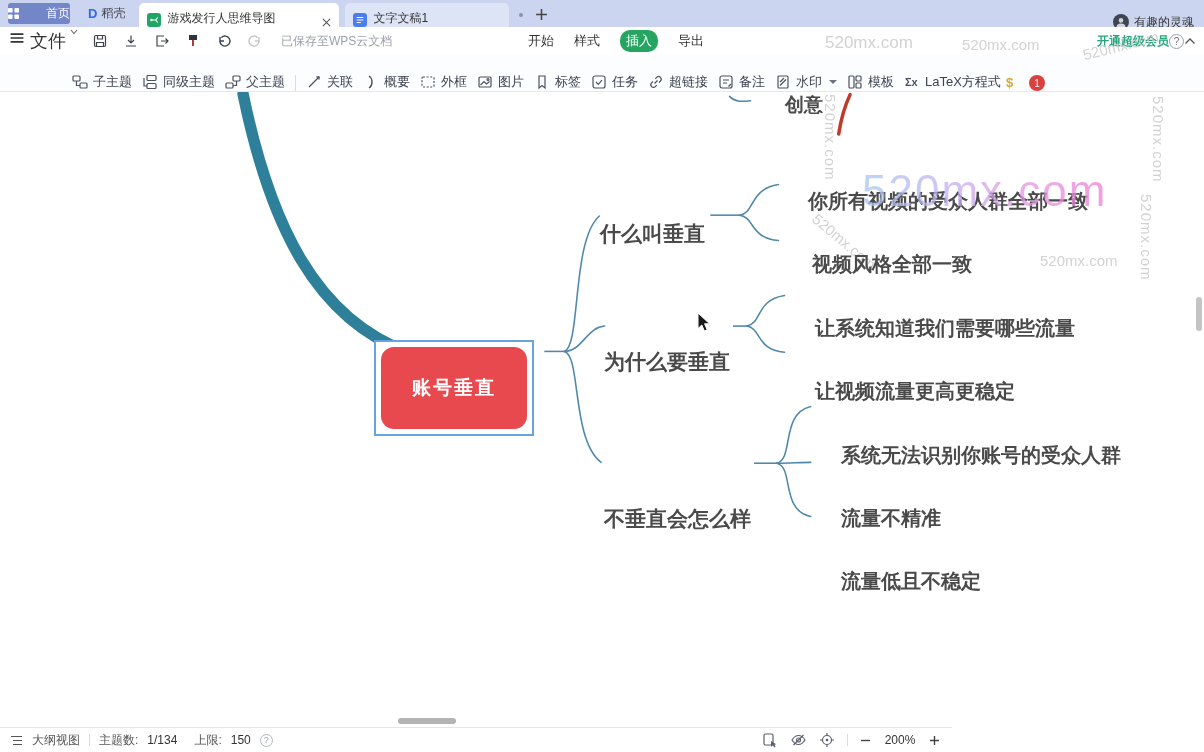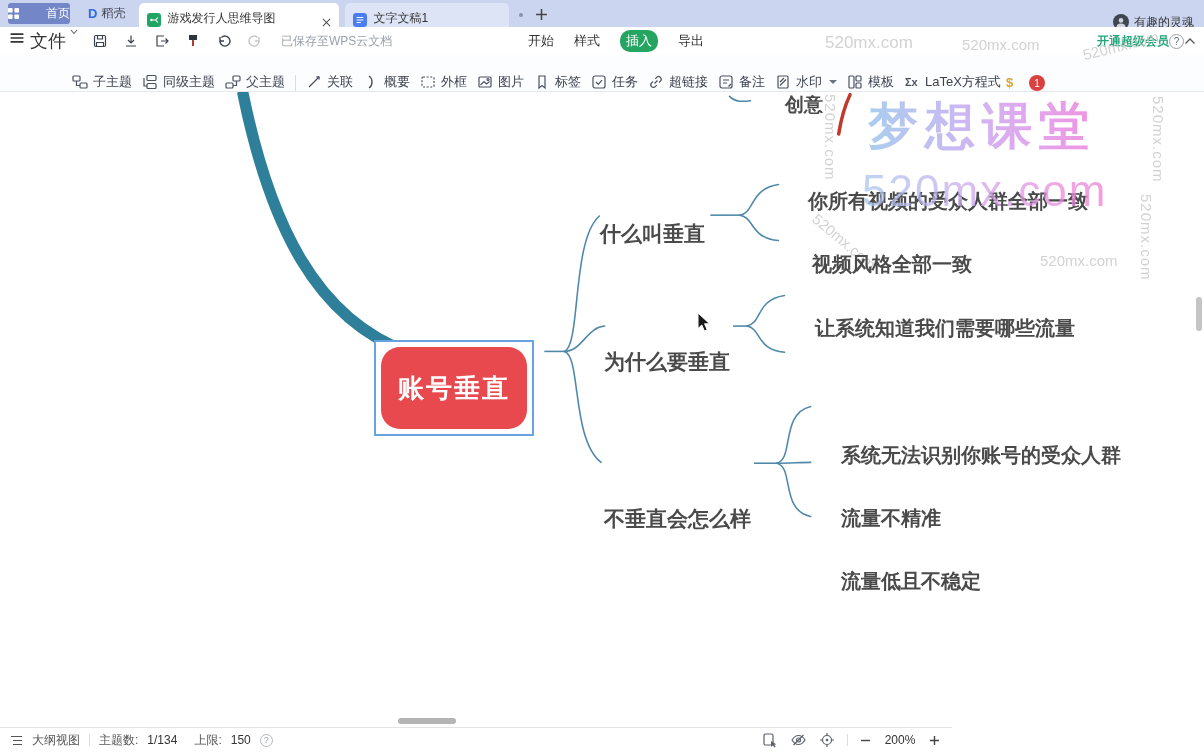--- a/index.html
+++ b/index.html
@@ -45,21 +45,21 @@
   .red-badge{width:16px;height:16px;border-radius:50%;background:#db4040;color:#fff;font-size:10px;display:flex;align-items:center;justify-content:center;margin-left:6px}
 
   
   .canvas{position:absolute;left:0;top:92px;width:1204px;height:635px;background:#fff;overflow:hidden}
   .canvas svg.lines{position:absolute;left:0;top:0;z-index:3;pointer-events:none}
   .lbl{position:absolute;color:#4a4a4a;font-weight:600;white-space:nowrap;z-index:4}
   .lbl.branch{font-size:21px}
   .lbl.child{font-size:20px}
   .lbl.clipped{font-size:19px}
   .node-frame{position:absolute;left:374px;top:248px;width:160px;height:96px;border:2px solid #66a3e0;background:#fff;z-index:4;display:flex;align-items:center;justify-content:center}
-  .node-red{width:146px;height:82px;background:#e7494f;border-radius:19px;display:flex;align-items:center;justify-content:center;color:#fff;font-size:26px;font-weight:700;letter-spacing:2px}
+  .node-red{width:146px;height:82px;background:#e7494f;border-radius:13px;display:flex;align-items:center;justify-content:center;color:#fff;font-size:19px;font-weight:700;letter-spacing:2px}
   .wm{position:absolute;color:#cbcbcb;opacity:.85;white-space:nowrap;z-index:2;pointer-events:none}
   .wm.vert{writing-mode:vertical-rl;letter-spacing:1px}
   .wm-big{position:absolute;left:862px;top:74px;font-size:44px;letter-spacing:2px;white-space:nowrap;z-index:5;opacity:.75;
     background:linear-gradient(90deg,#a8c8ee,#c3b0f0 35%,#e09ae6 62%,#ef7ed2);-webkit-background-clip:text;background-clip:text;color:transparent;pointer-events:none}
   .brand{position:absolute;left:868px;top:1px;font-size:50px;font-weight:700;letter-spacing:7px;white-space:nowrap;z-index:5;opacity:.85;
     background:linear-gradient(90deg,#9cc6ec,#bfaef0 38%,#da9aec 68%,#ee82dc);-webkit-background-clip:text;background-clip:text;color:transparent;pointer-events:none}
   .hthumb{position:absolute;left:398px;top:626px;width:58px;height:6px;border-radius:3px;background:#b4b4b4;z-index:6}
   .vthumb{position:absolute;left:1196px;top:205px;width:6px;height:34px;border-radius:3px;background:#c4c4c4;z-index:6}
   .cursor{position:absolute;left:697px;top:220px;z-index:9}
 
@@ -347,26 +347,26 @@
     <div class="node-frame">
       <div class="node-red">账号垂直</div>
     </div>
 
     <div class="lbl clipped" style="left:785px;top:0px">创意</div>
     <div class="lbl branch" style="left:600px;top:128px">什么叫垂直</div>
     <div class="lbl child" style="left:808px;top:96px">你所有视频的受众人群全部一致</div>
     <div class="lbl child" style="left:812px;top:159px">视频风格全部一致</div>
     <div class="lbl branch" style="left:604px;top:256px">为什么要垂直</div>
     <div class="lbl child" style="left:815px;top:223px">让系统知道我们需要哪些流量</div>
+    <div class="lbl child" style="left:815px;top:286px">让视频流量更高更稳定</div>
     <div class="lbl branch" style="left:604px;top:413px">不垂直会怎么样</div>
     <div class="lbl child" style="left:841px;top:350px">系统无法识别你账号的受众人群</div>
     <div class="lbl child" style="left:841px;top:413px">流量不精准</div>
     <div class="lbl child" style="left:841px;top:476px">流量低且不稳定</div>
 
-    <div class="brand">梦想课堂</div>
     <div class="wm-big">520mx.com</div>
 
     <div class="hthumb"></div>
     <div class="vthumb"></div>
 
     <svg class="cursor" width="14" height="20" viewBox="0 0 14 20">
       <path d="M1 1 L1 16.5 L4.8 13 L7.4 19 L10.2 17.8 L7.6 11.8 L12.6 11.8 Z" fill="#1a1a1a" stroke="#fff" stroke-width="1"></path>
     </svg>
   </div>
 

